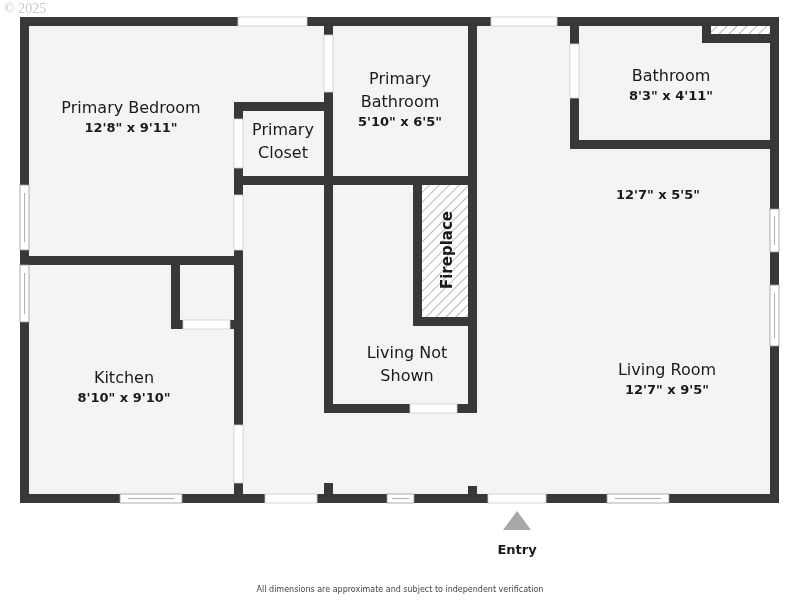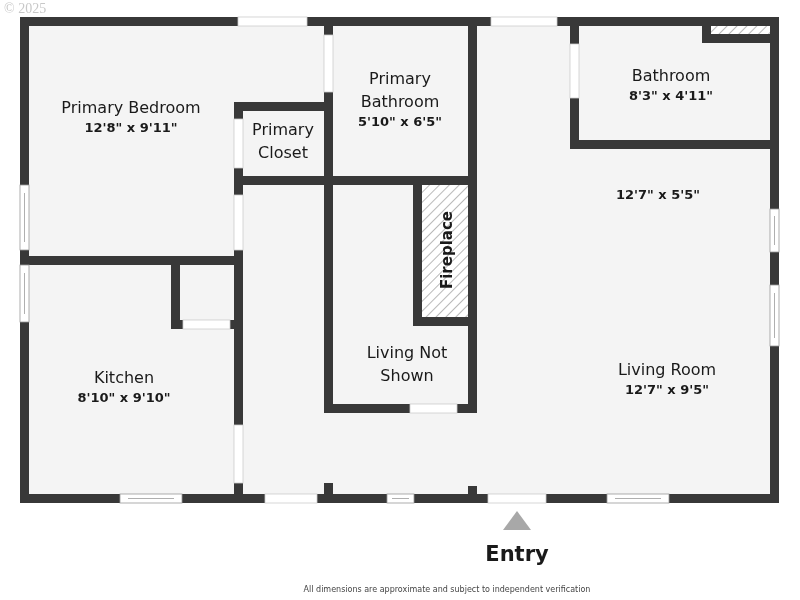--- a/index.html
+++ b/index.html
@@ -3,22 +3,22 @@
 <meta charset="utf-8">
 <style>
   html, body { margin: 0; padding: 0; background: #ffffff; }
   body { width: 800px; height: 600px; position: relative; overflow: hidden; font-family: "DejaVu Sans", sans-serif; }
   #plan { position: absolute; left: 0; top: 0; width: 800px; height: 600px; }
   .copyright { position: absolute; left: 4px; top: 1px; font-size: 14px; color: #c8c8c8; font-family: Liberation Serif, serif; }
   .label { position: absolute; text-align: center; color: #1a1a1a; transform: translateX(-50%); }
   .label .name { font-weight: normal; font-size: 16px; line-height: 23px; display: block; white-space: pre-line; }
   .label .dim { font-weight: bold; font-size: 13px; line-height: 17px; display: block; }
   .fireplace-label { position: absolute; left: 447px; top: 250px; transform: translate(-50%,-50%) rotate(-90deg); font-weight: bold; font-size: 15px; color: #1a1a1a; white-space: nowrap; }
-  .entry-label { position: absolute; left: 517px; top: 542px; transform: translateX(-50%); font-weight: bold; font-size: 21px; color: #1a1a1a; text-align: center; }
-  .footer { position: absolute; left: 400px; top: 585px; transform: translateX(-50%); font-size: 8px; color: #444; white-space: nowrap; margin-left: 47px; }
+  .entry-label { position: absolute; left: 517px; top: 542px; transform: translateX(-50%); font-weight: bold; font-size: 13px; color: #1a1a1a; text-align: center; }
+  .footer { position: absolute; left: 400px; top: 585px; transform: translateX(-50%); font-size: 8px; color: #444; white-space: nowrap; }
 </style>
 </head>
 <body>
 
 <svg id="plan" width="800" height="600" viewBox="0 0 800 600" xmlns="http://www.w3.org/2000/svg">
   <defs>
     <pattern id="hatch" width="7" height="7" patternUnits="userSpaceOnUse" patternTransform="rotate(45)">
       <rect width="7" height="7" fill="#ffffff"></rect>
       <line x1="0" y1="0" x2="0" y2="7" stroke="#8a8a8a" stroke-width="1.2"></line>
     </pattern>

